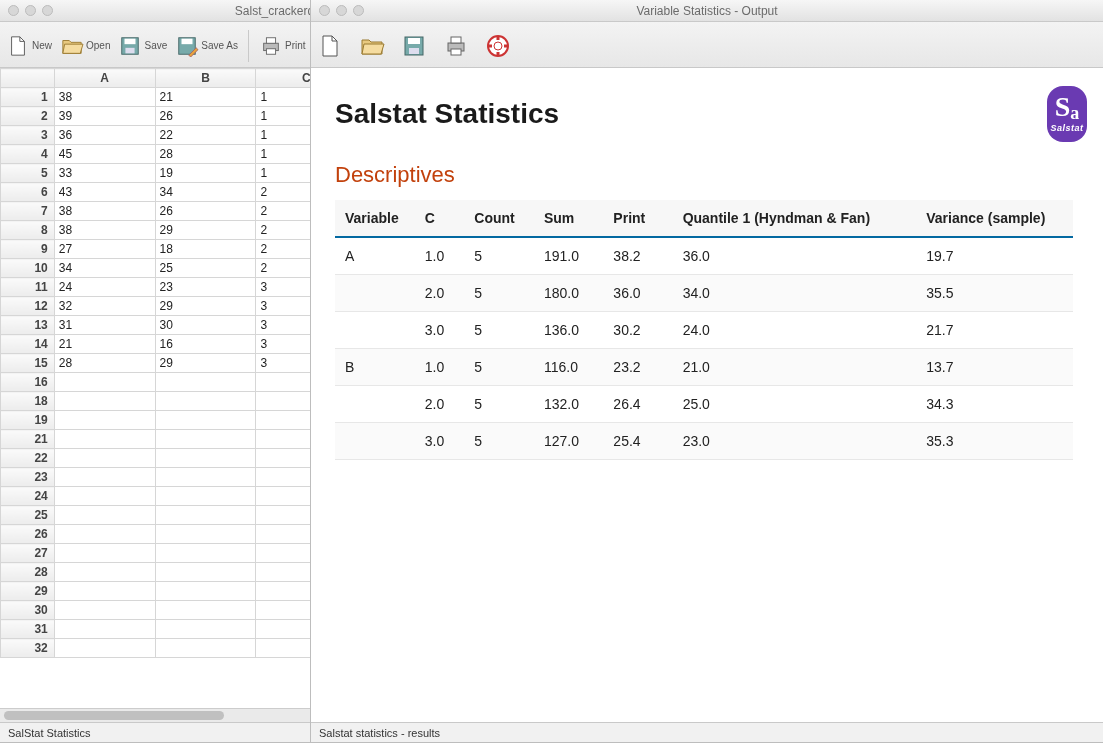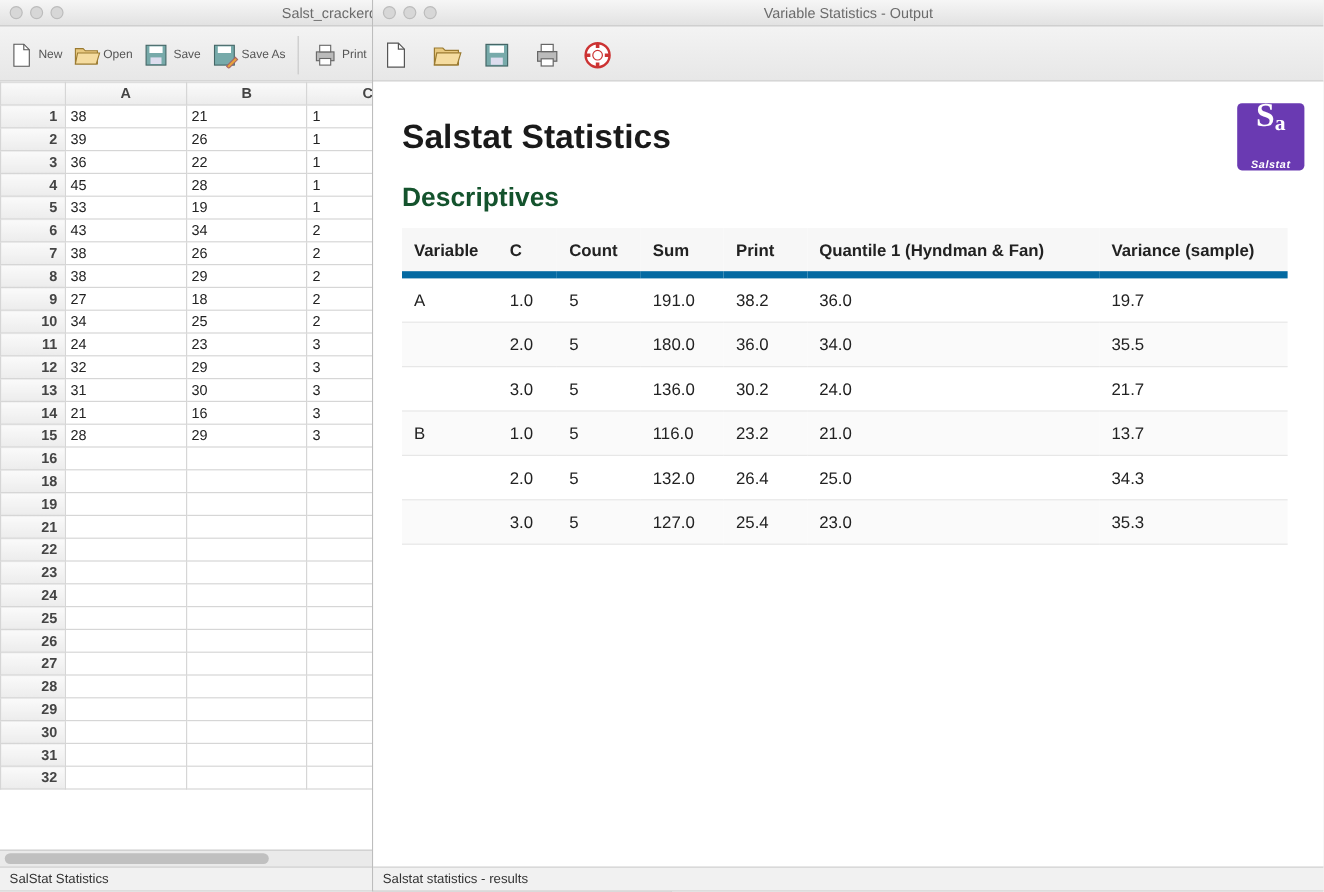--- a/index.html
+++ b/index.html
@@ -77,36 +77,36 @@
 .scrollbar-h .thumb { position:absolute; left:4px; top:2px; width:220px; height:9px; background:#c0c0c0; border-radius:5px; }
 
 .statusbar {
   height: 20px; border-top:1px solid #c9c9c9; background:#f1f1f1; font-size:11px;
   display:flex; align-items:center; padding:0 8px; color:#333;
 }
 
 
 .output-body { flex:1; background:#fff; overflow:auto; padding: 24px 30px 24px 24px; position:relative; }
 .brand-badge {
-  position:absolute; right:16px; top:18px; width:56px; height:56px;
-  background:#6a3ab2; border-radius:4px; display:flex; flex-direction:column;
-  align-items:center; justify-content:space-between; color:#fff; font-weight:bold;
+  position:absolute; right:16px; top:18px; width:40px; height:56px;
+  background:#6a3ab2; border-radius:16px; display:flex; flex-direction:column;
+  align-items:center; justify-content:center; color:#fff; font-weight:bold;
 }
 .brand-badge .sa { font-size:26px; line-height:22px; font-family: Georgia, serif; }
 .brand-badge .sa .s { font-size:28px; }
 .brand-badge .sa .a { font-size:18px; position:relative; top:3px; }
 .brand-badge .bt { font-size:9px; margin-top:2px; letter-spacing:0.5px;font-style:italic; }
 
 h1.out-title { font-size:28px; font-weight:800; color:#1a1a1a; margin-top:6px; }
-h2.out-sub { font-size:22px; font-weight:700; color:#14532d; margin-top:22px; margin-bottom:12px; }
+h2.out-sub { font-size:22px; font-weight:400; color:#c2410c; margin-top:32px; margin-bottom:12px; }
 
 table.desc {
   border-collapse: collapse; width: 100%; font-size:14px; color:#222;
 }
-table.desc th { text-align:left; padding:10px 10px; border-bottom:6px solid #0369a1; font-weight:700; background:#f7f7f7;}
+table.desc th { text-align:left; padding:10px 10px; border-bottom:2px solid #0369a1; font-weight:700; background:#f7f7f7;}
 table.desc td { padding:10px 10px; border-bottom:1px solid #e7e7e7; }
 table.desc tr.alt td { background:#fafafa; }
 table.desc td.varcell { font-weight:400; }
 .col-var{width:80px}.col-c{width:50px}.col-cnt{width:70px}.col-sum{width:70px}.col-mean{width:70px}.col-q1{width:250px}.col-vs{width:160px}
 
 </style>
 </head>
 <body>
 
 <div class="window win-left">

